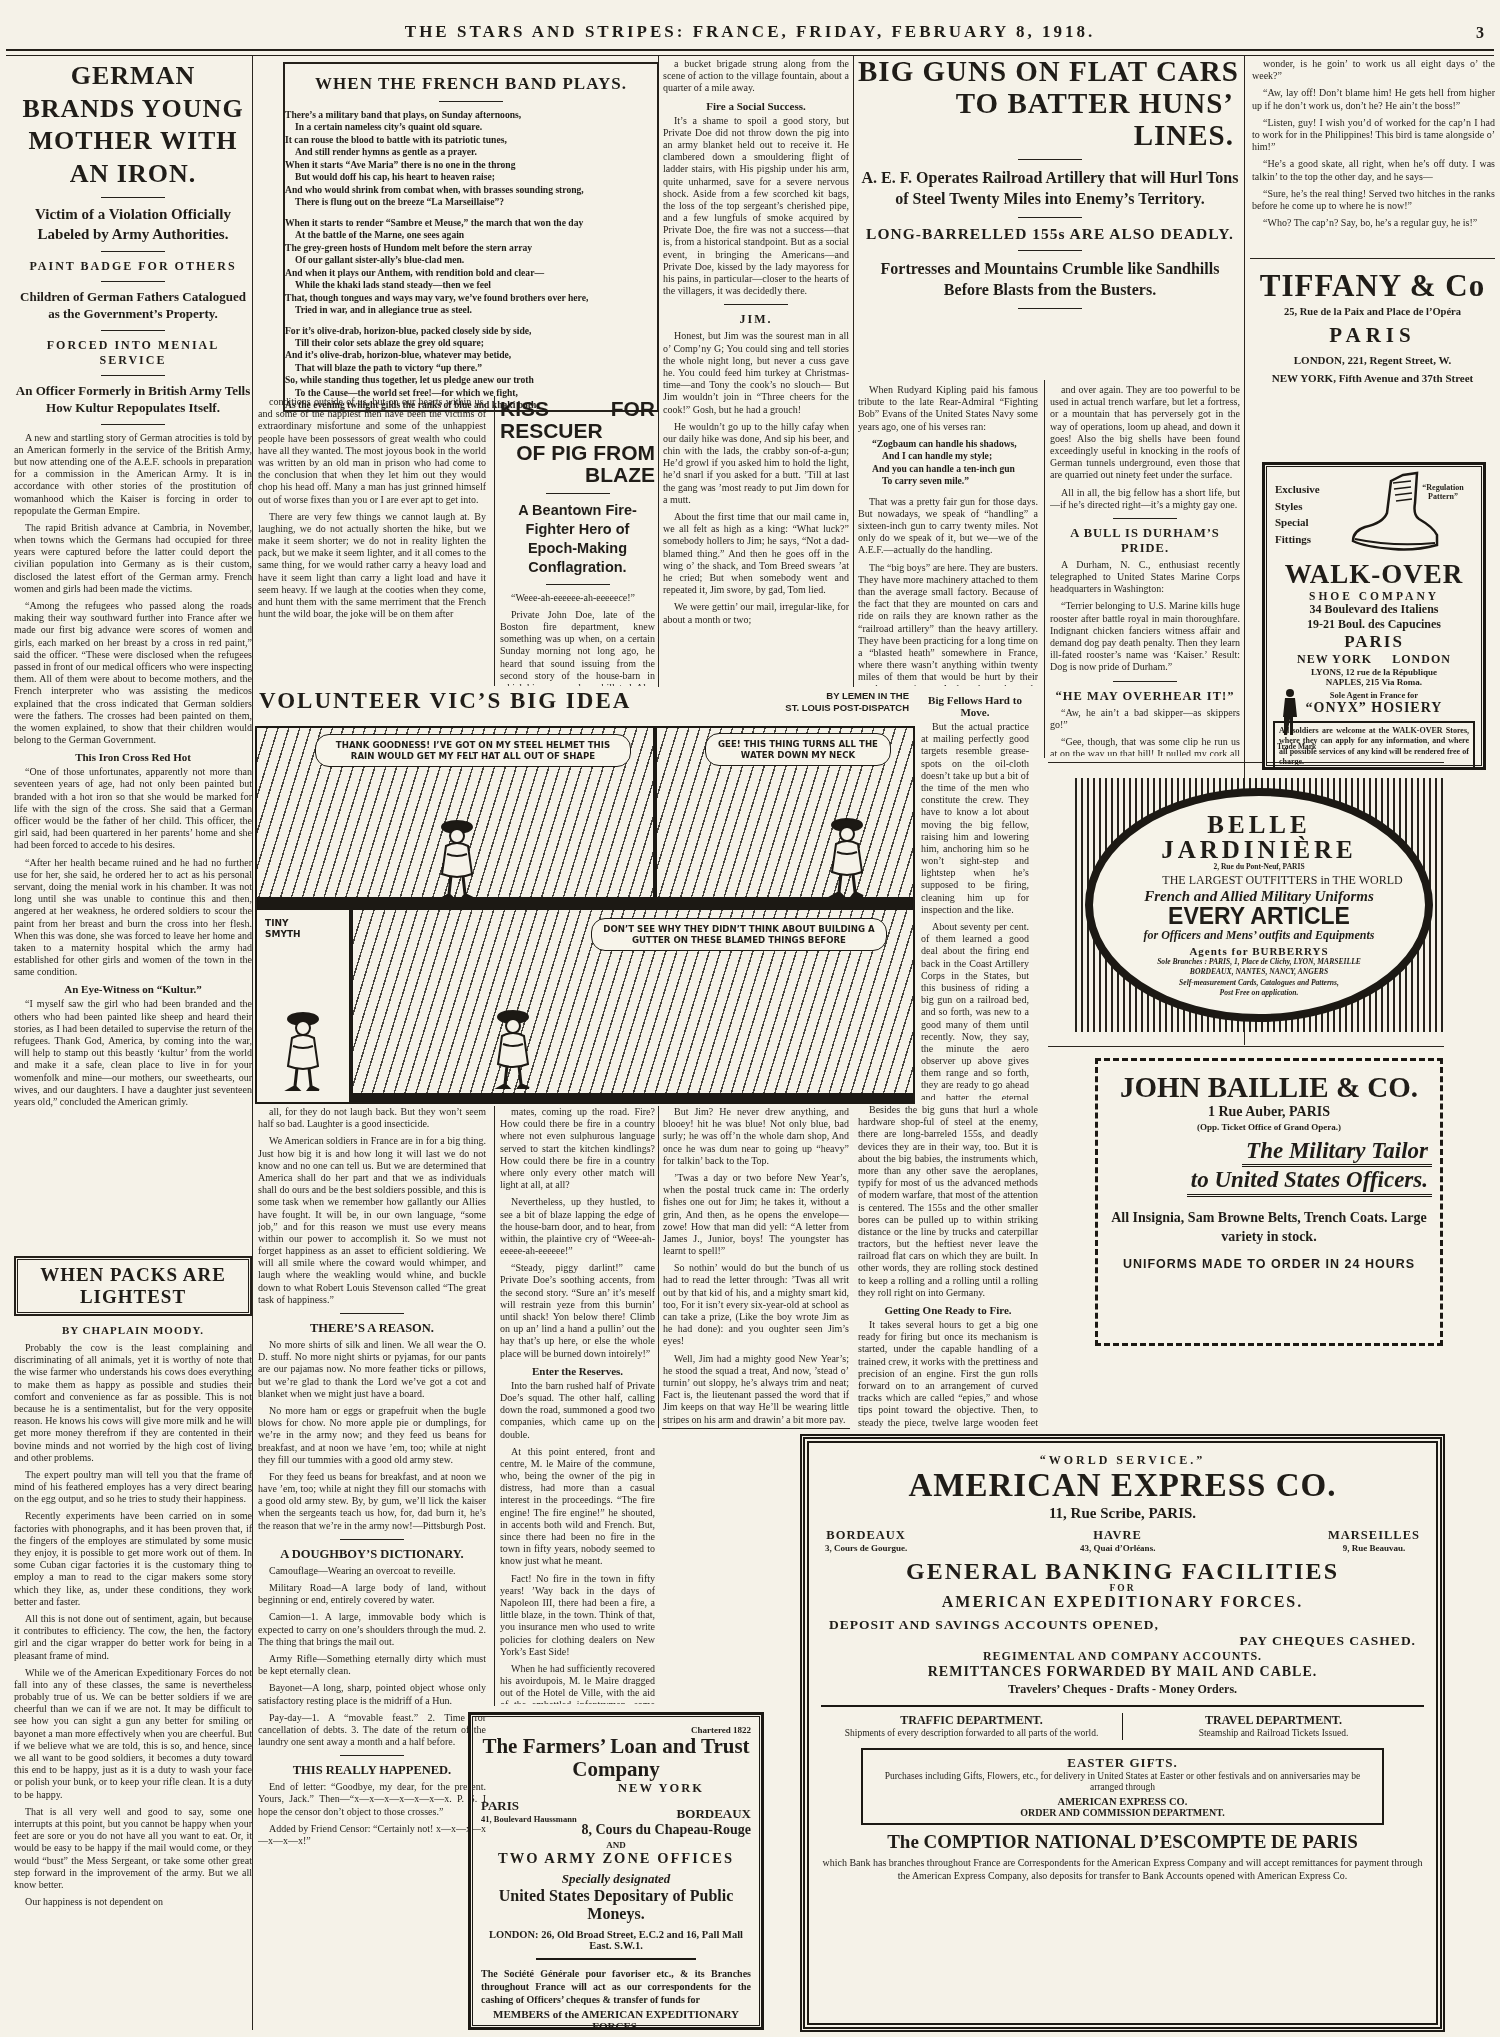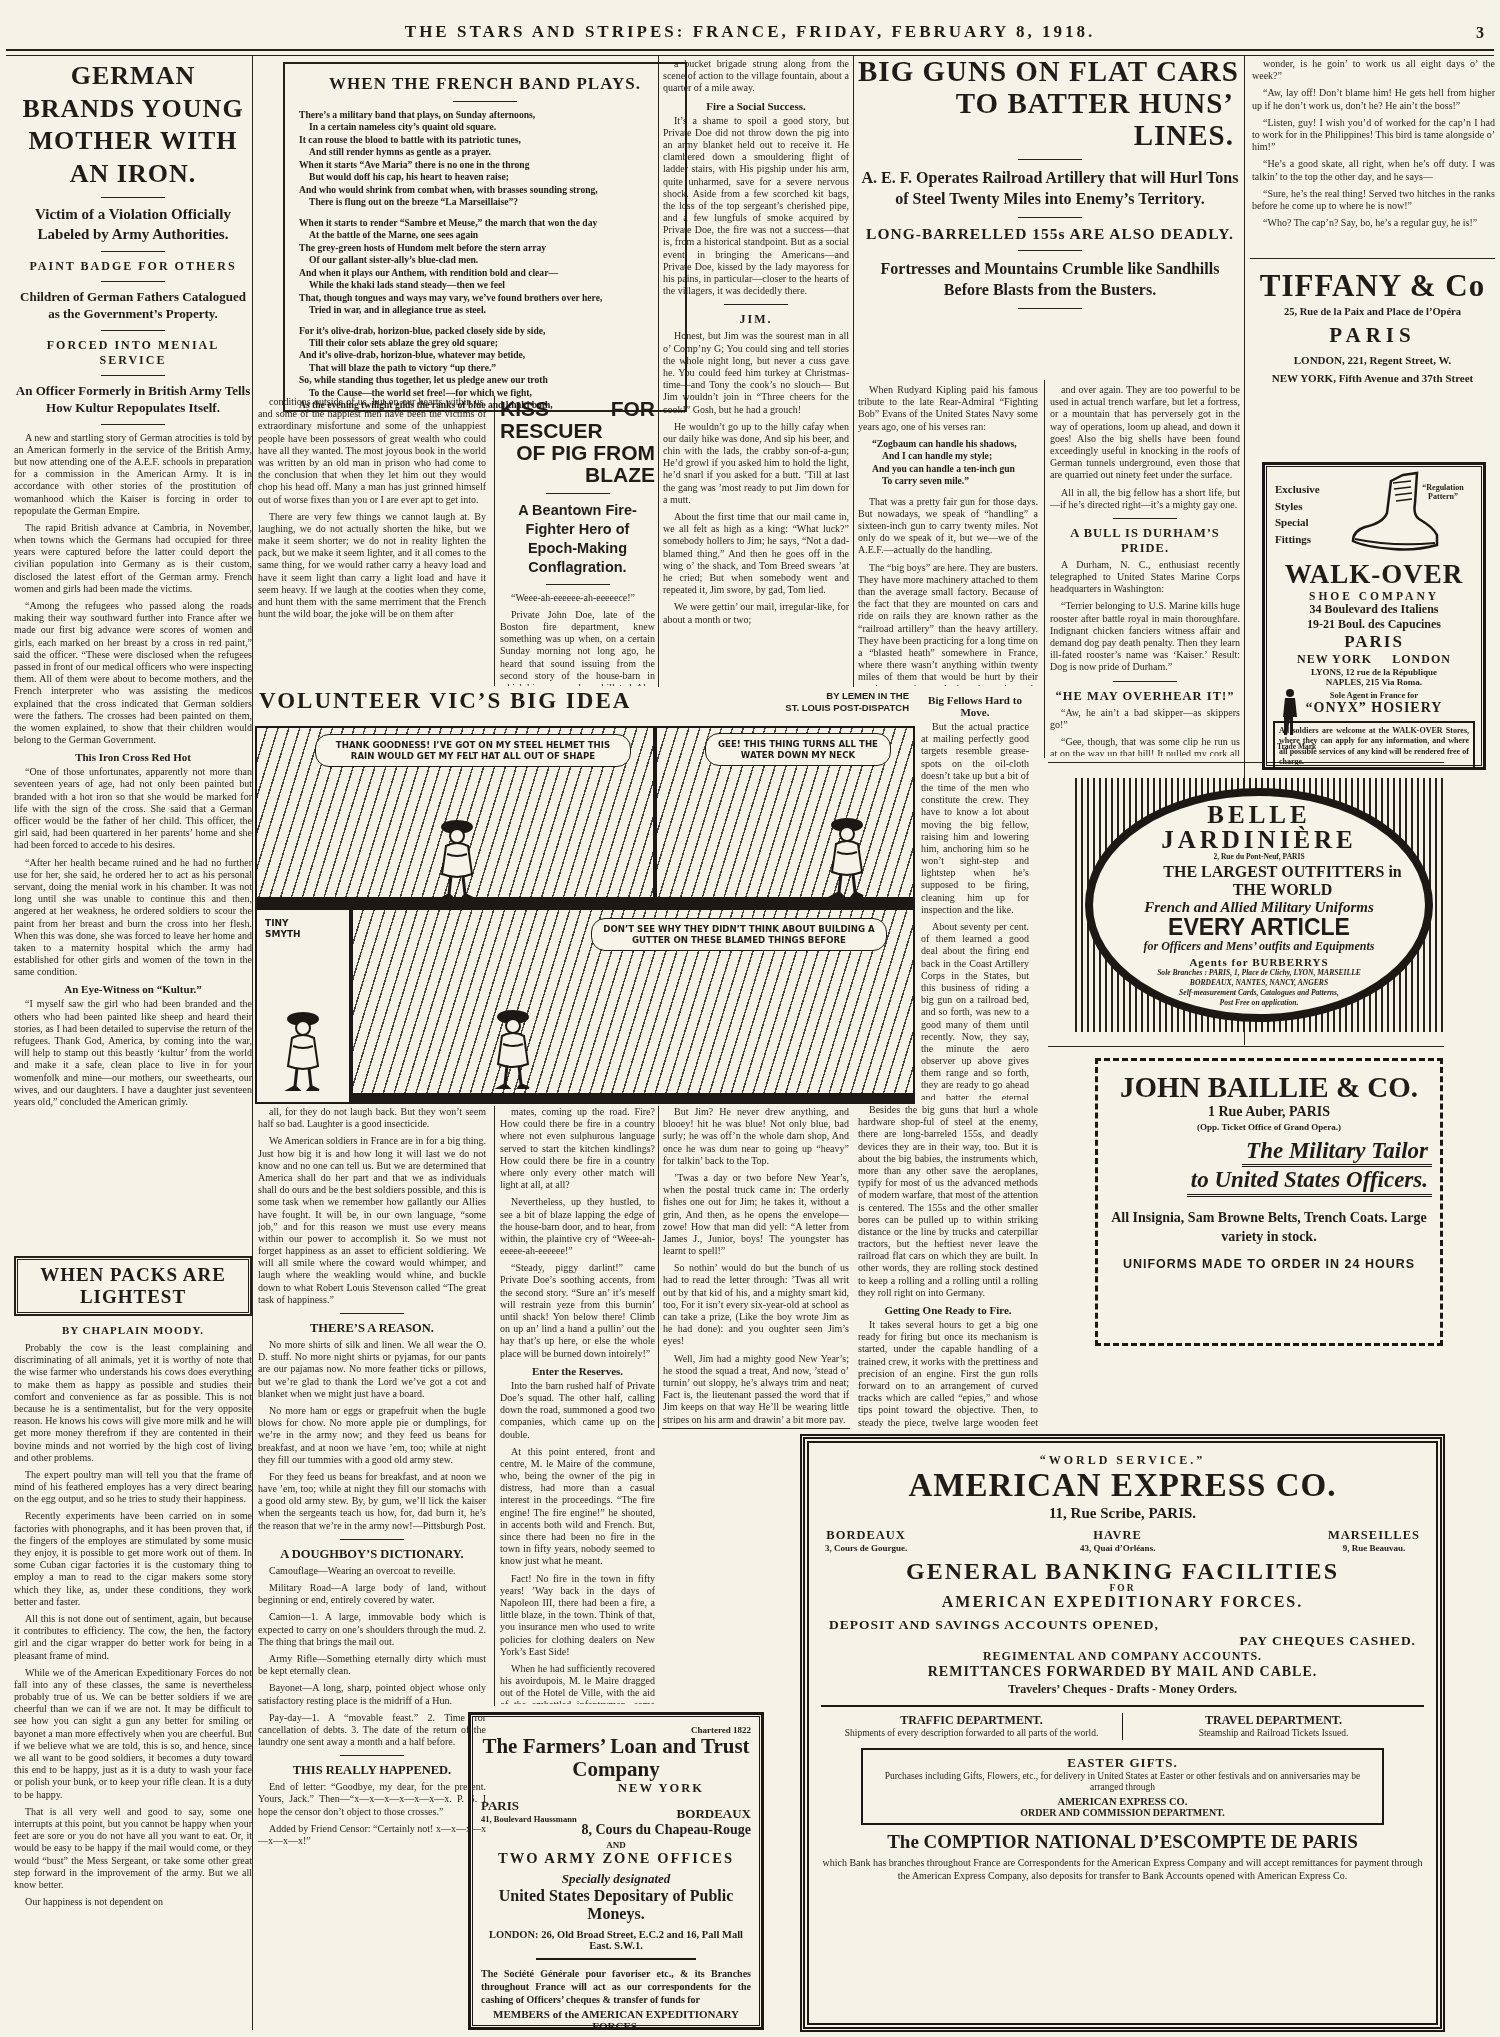--- a/index.html
+++ b/index.html
@@ -20,21 +20,21 @@
   
   .hl-main{font-size:26px;font-weight:bold;line-height:1.25;text-align:center;letter-spacing:1px;}
   .deck{font-size:15px;font-weight:bold;text-align:center;line-height:1.3;}
   .kicker{font-size:12px;font-weight:bold;text-align:center;letter-spacing:2px;}
   .crosshead{font-size:11px;font-weight:bold;text-align:center;margin:4px 0 3px;text-indent:0!important;}
   .boxhead{border:2px solid #24201a;padding:6px 4px;font-size:19px;font-weight:bold;
            text-align:center;letter-spacing:1px;margin-bottom:8px;box-shadow:0 0 0 1px #f5f2e8 inset,0 0 0 2px #24201a inset;}
   .byline{font-size:11px;font-weight:bold;text-align:center;letter-spacing:1px;margin-bottom:6px;}
   
   .bandbox{position:absolute;left:283px;top:62px;width:372px;height:330px;
-           border:2px solid #24201a;padding:8px 14px;overflow:hidden;}
+           border:2px solid #24201a;padding:8px 0;overflow:hidden;}
   .bandbox h2{margin:2px 0 4px;font-size:17px;text-align:center;letter-spacing:1px;}
   .stanza{margin-bottom:8px;}
   .stanza p{margin:0;font-size:9.6px;font-weight:bold;line-height:1.3;text-indent:0;}
   .stanza p:nth-child(even){padding-left:10px;}
   
   .bigguns{position:absolute;left:858px;top:56px;width:384px;height:326px;text-align:center;}
   .bigguns .l1{font-size:29px;font-weight:bold;letter-spacing:1px;line-height:1.1;text-align:left;}
   .bigguns .l2{font-size:29px;font-weight:bold;letter-spacing:1px;line-height:1.1;text-align:right;padding-right:8px;}
   .bigguns .dk{font-size:16px;font-weight:bold;line-height:1.35;margin-top:6px;}
   .bigguns .sub{font-size:15.5px;font-weight:bold;letter-spacing:1px;}
@@ -80,21 +80,21 @@
   .wo-note{border:2px solid #1c1914;margin-top:5px;padding:3px 4px;font-size:8px;font-weight:bold;
            text-align:justify;line-height:1.3;}
   .wo-tm{position:relative;}
   .wo-tmfig{position:absolute;left:2px;bottom:34px;}
   .wo-tmlbl{position:absolute;left:4px;bottom:22px;font-size:7.5px;font-weight:bold;}
   .belle{background:repeating-linear-gradient(90deg,#26231d 0 2px,#f5f2e8 2px 6px);padding:10px;}
   .belle-oval{width:100%;height:100%;border-radius:50%;border:8px solid #1c1914;background:#f6f3e9;
               display:flex;flex-direction:column;align-items:center;justify-content:center;text-align:center;padding:4px 18px;box-sizing:border-box;}
   .belle-oval .n{font-size:25px;font-weight:bold;letter-spacing:4px;line-height:1;}
   .belle-oval .ad1{font-size:7.5px;font-weight:bold;}
-  .belle-oval .t1{font-size:16px;font-weight:bold;margin-top:2px;margin-left:47px;}
+  .belle-oval .t1{font-size:12px;font-weight:normal;margin-top:2px;margin-left:47px;}
   .belle-oval .t2{font-size:15px;font-weight:bold;font-style:italic;}
   .belle-oval .t3{font-size:23px;font-weight:bold;font-family:"Liberation Sans",sans-serif;line-height:1;}
   .belle-oval .t4{font-size:12px;font-weight:bold;font-style:italic;}
   .belle-oval .t5{font-size:11px;font-weight:bold;letter-spacing:1px;margin-top:2px;}
   .belle-oval .t6{font-size:7.6px;font-weight:bold;font-style:italic;line-height:1.35;}
   .baillie{border:3px dashed #1c1914;padding:10px 8px;text-align:center;}
   .baillie .nm{font-size:29px;font-weight:bold;}
   .baillie .a1{font-size:14px;font-weight:bold;}
   .baillie .opp{font-size:9px;font-weight:bold;margin:2px 0 6px;}
   .baillie .scr{font-size:23px;font-weight:bold;font-style:italic;border-bottom:3px double #1c1914;

